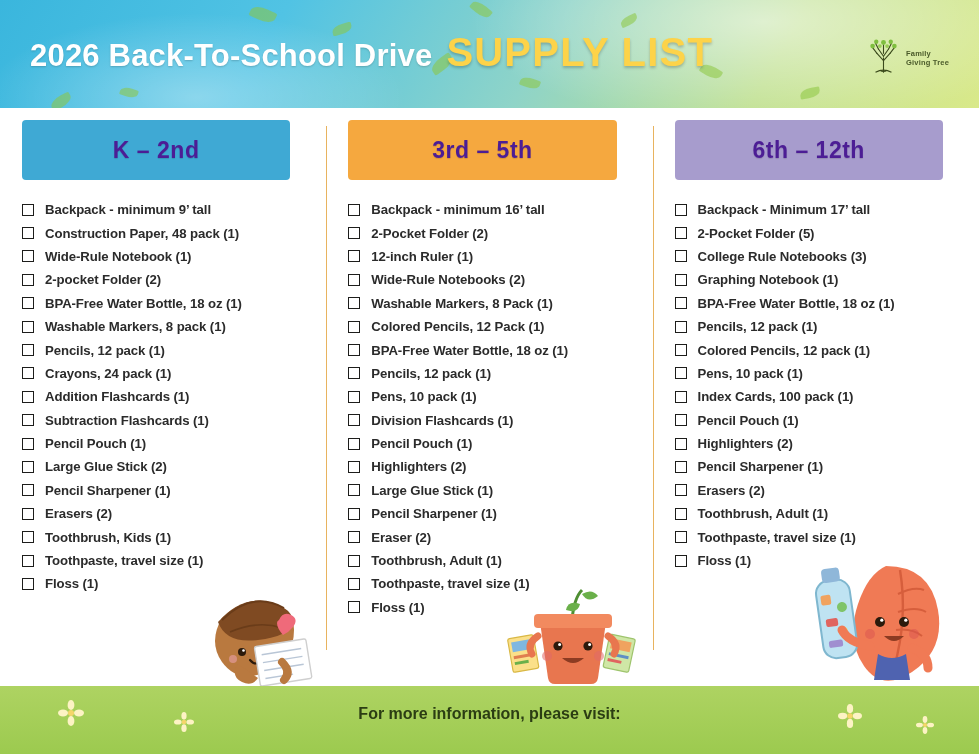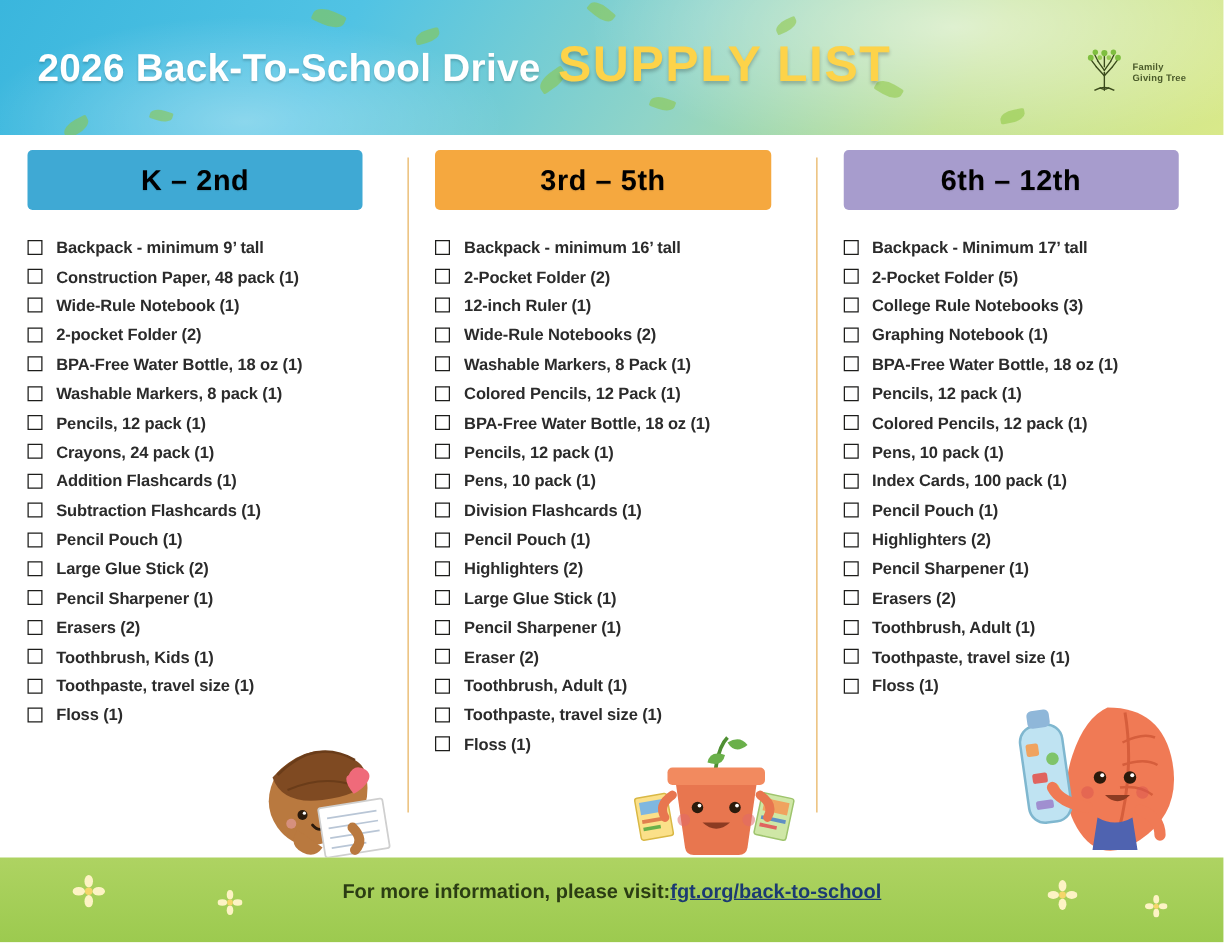--- a/index.html
+++ b/index.html
@@ -73,24 +73,24 @@
     padding: 12px 14px 0 22px;
   }
   .col-divider {
     position: absolute; top: 18px; width: 1px; height: 524px;
     background: #e8b35f;
   }
   .col-divider.d1 { left: 326px; }
   .col-divider.d2 { left: 653px; }
 
   .col-header {
-    height: 48px;
+    height: 60px;
     border-radius: 4px;
     display: flex; align-items: center; justify-content: center;
-    color: #000000; font-size: 23px; font-weight: bold;
+    color: #4c1d95; font-size: 23px; font-weight: bold;
     letter-spacing: .5px;
     text-shadow: 0 1px 1px rgba(0,0,0,.13);
   }
   .col1 .col-header { background: #3fa9d4; margin: 0 22px 0 0; }
   .col2 .col-header { background: #f5a83f; margin: 0 22px 0 0; }
   .col3 .col-header { background: #a79ccd; margin: 0 22px 0 0; }
 
   .list { margin-top: 18px; }
   .item {
     display: flex; align-items: center;
@@ -525,17 +525,16 @@
           <ellipse cx="13" cy="5" rx="3.4" ry="5"></ellipse>
           <ellipse cx="13" cy="21" rx="3.4" ry="5"></ellipse>
           <ellipse cx="5" cy="13" rx="5" ry="3.4"></ellipse>
           <ellipse cx="21" cy="13" rx="5" ry="3.4"></ellipse>
         </g>
       <circle cx="13" cy="13" r="3" fill="#f5d66a"></circle>
     </svg>
 
     <div class="footer-inner">
       <span class="footer-text">For more information, please visit:</span>
-      <span class="footer-link">fgt.org/back-to-school</span>
     </div>
   </div>
 
 </div>
 
 </body></html>

